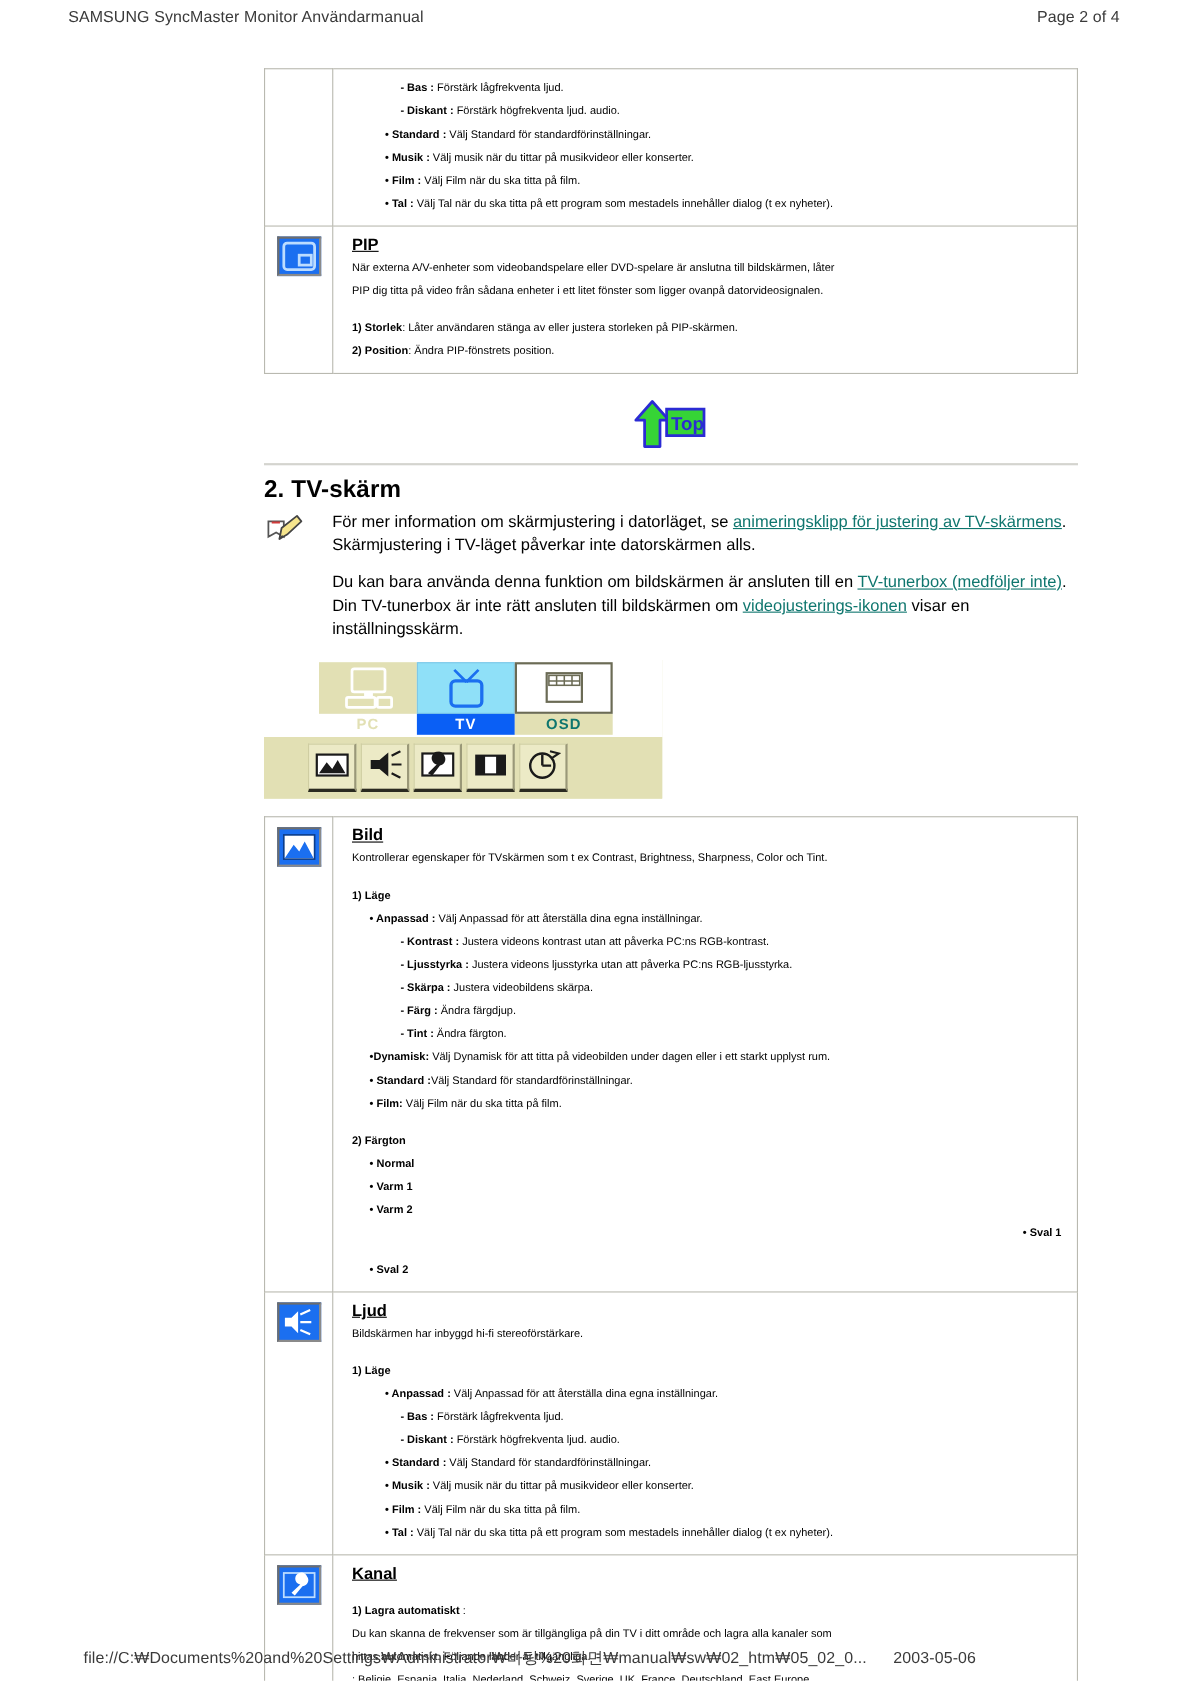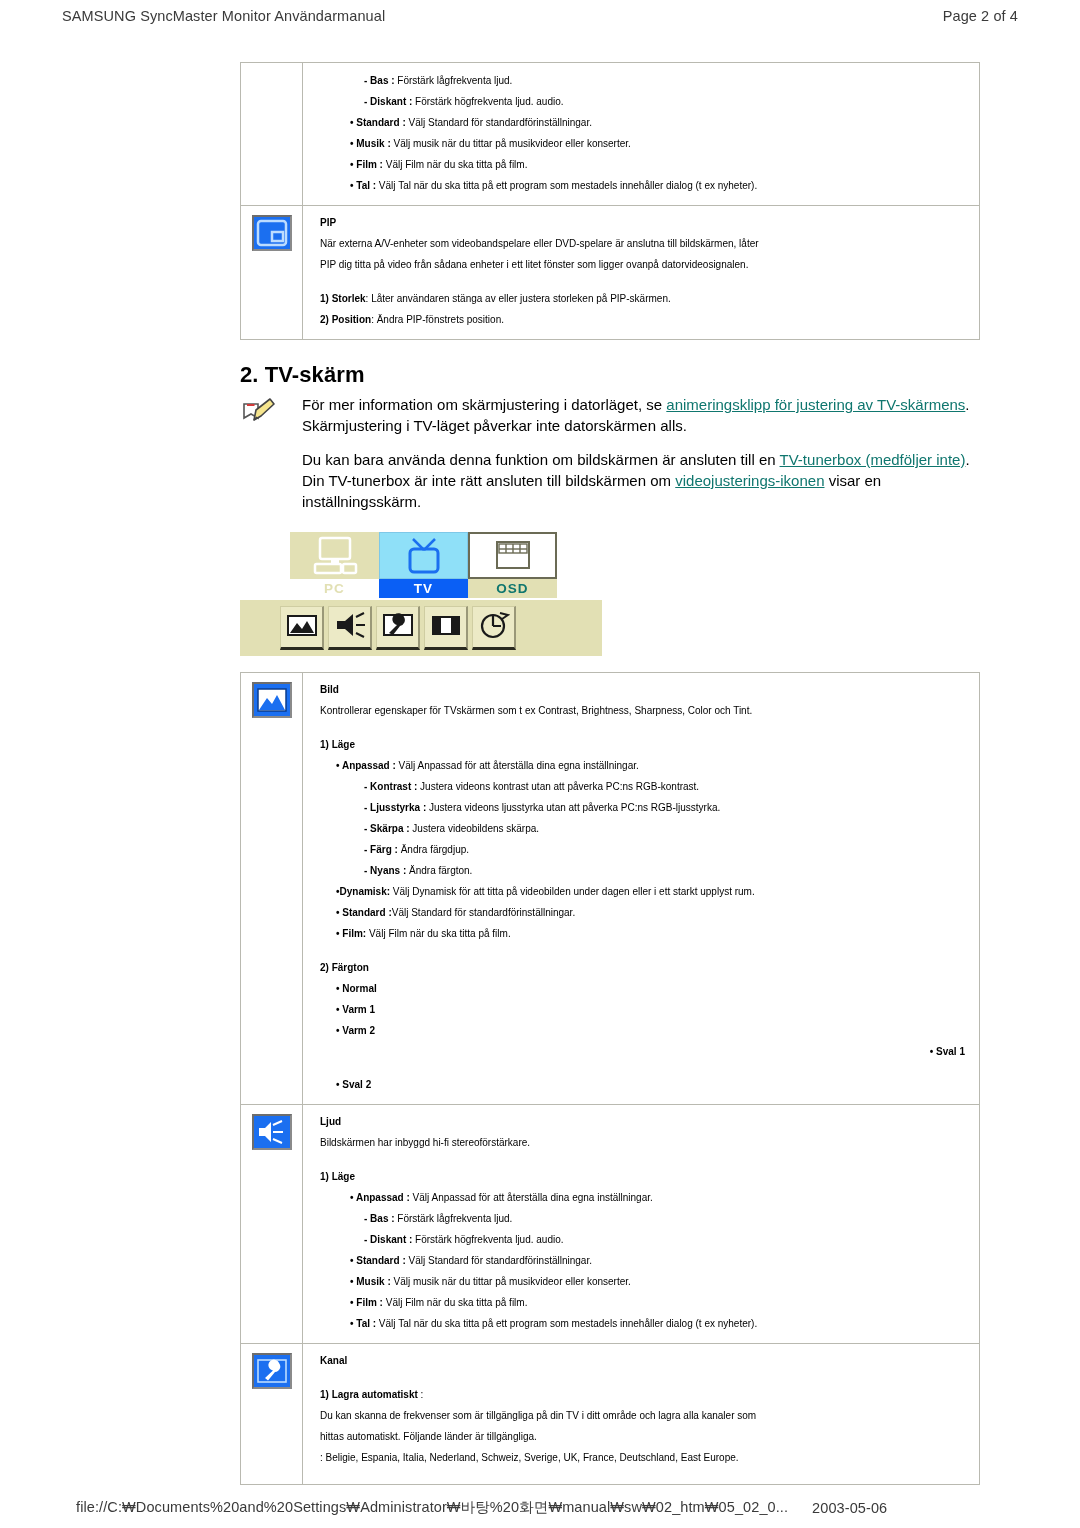--- a/index.html
+++ b/index.html
@@ -76,23 +76,24 @@
     padding-top: 9px;
     border-right: 1px solid #b9b9b0;
   }
   .spec-table td.bodycell {
     padding: 7px 14px 9px 17px;
   }
 
   
   .sect-title {
     font-weight: bold;
-    font-size: 10px;
+    font-size: 15px;
     line-height: 20px;
     margin: 0 0 0 0;
+    text-decoration: underline;
   }
   .ln {
     font-size: 10px;
     line-height: 21px;
     white-space: nowrap;
   }
   .ln b { font-weight: bold; }
   .spacer { height: 13px; }
   .spacer-sm { height: 7px; }
 
@@ -264,20 +265,30 @@
         <div class="spacer"></div>
         <div id="pip-items">
               <div class="ln "><b>1) Storlek</b><span>: Låter användaren stänga av eller justera storleken på PIP-skärmen.</span></div>
               <div class="ln "><b>2) Position</b><span>: Ändra PIP-fönstrets position.</span></div>
             </div>
       </td>
     </tr>
   </tbody>
     </table>
 
+  <div class="topbar">
+    <a href="#" style="text-decoration:none;display:inline-block">
+      <svg width="68" height="46" viewBox="0 0 68 46">
+        <path d="M10 44 L10 20 L2 20 L17 3 L32 20 L24 20 L24 44 Z" fill="#36d436" stroke="#2b2bd4" stroke-width="2.5" stroke-linejoin="round"></path>
+        <path d="M30 10 h34 v24 h-34 z" fill="#36d436" stroke="#2b2bd4" stroke-width="2.5"></path>
+        <text x="34" y="29" font-family="'Liberation Sans',sans-serif" font-size="17" font-weight="bold" fill="#2b2bd4">Top</text>
+      </svg>
+    </a>
+    <hr class="hr-line">
+  </div>
 
   <h2 class="section-h">2. TV-skärm</h2>
 
   <div class="note-block">
     <span class="note-icon">
       <svg width="40" height="32" viewBox="0 0 40 32">
         <path d="M4 8 L18 8 L18 22 L11 18 L4 22 Z" fill="#ffffff" stroke="#555" stroke-width="1.6"></path>
         <path d="M7 9 L14.5 9" stroke="#d23b3b" stroke-width="2"></path>
         <path d="M14 24 L16 14 L30 3 L34 8 L21 20 Z" fill="#f6e58d" stroke="#444" stroke-width="1.6" stroke-linejoin="round"></path>
         <path d="M14 24 L17 21" stroke="#444" stroke-width="1.6"></path>
@@ -395,21 +406,21 @@
         <div class="sect-title">Bild</div>
         <div class="ln">Kontrollerar egenskaper för TVskärmen som t ex Contrast, Brightness, Sharpness, Color och Tint.</div>
         <div class="spacer"></div>
         <div class="ln" style="font-weight:bold">1) Läge</div>
         <div id="bild-lines">
               <div class="ln i1"><b>• Anpassad :</b><span> Välj Anpassad för att återställa dina egna inställningar.</span></div>
               <div class="ln i2"><b>- Kontrast :</b><span> Justera videons kontrast utan att påverka PC:ns RGB-kontrast.</span></div>
               <div class="ln i2"><b>- Ljusstyrka :</b><span> Justera videons ljusstyrka utan att påverka PC:ns RGB-ljusstyrka.</span></div>
               <div class="ln i2"><b>- Skärpa :</b><span> Justera videobildens skärpa.</span></div>
               <div class="ln i2"><b>- Färg :</b><span> Ändra färgdjup.</span></div>
-              <div class="ln i2"><b>- Nyans :</b><span> Ändra färgton.</span></div>
+              <div class="ln i2"><b>- Tint :</b><span> Ändra färgton.</span></div>
               <div class="ln i1"><b>•Dynamisk:</b><span> Välj Dynamisk för att titta på videobilden under dagen eller i ett starkt upplyst rum.</span></div>
               <div class="ln i1"><b>• Standard :</b><span>Välj Standard för standardförinställningar.</span></div>
               <div class="ln i1"><b>• Film:</b><span> Välj Film när du ska titta på film.</span></div>
             </div>
         <div class="spacer"></div>
         <div class="ln" style="font-weight:bold">2) Färgton</div>
         <div id="bild-tones">
               <div class="ln i1" style="font-weight: bold;">• Normal</div>
               <div class="ln i1" style="font-weight: bold;">• Varm 1</div>
               <div class="ln i1" style="font-weight: bold;">• Varm 2</div>

